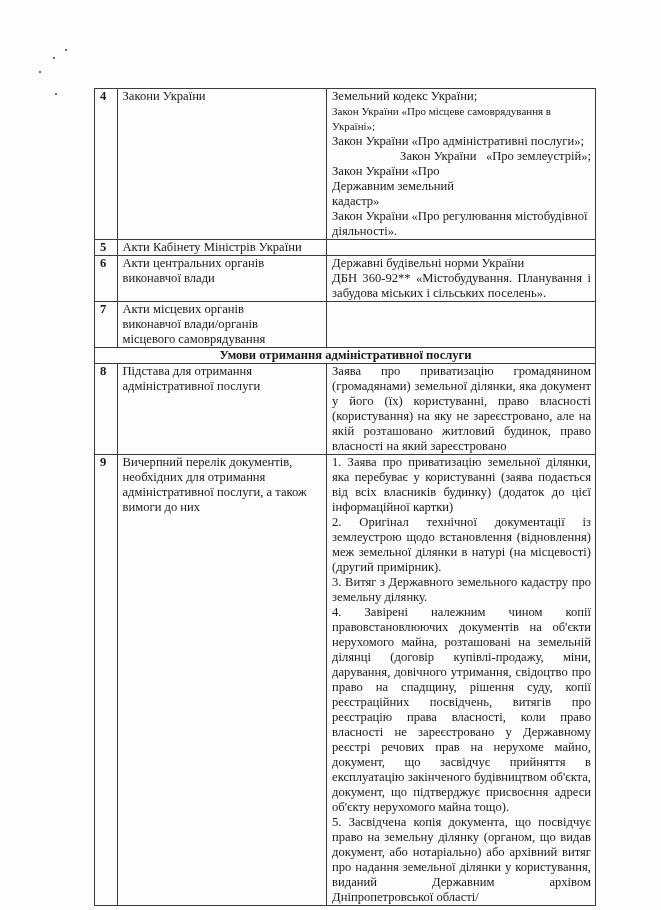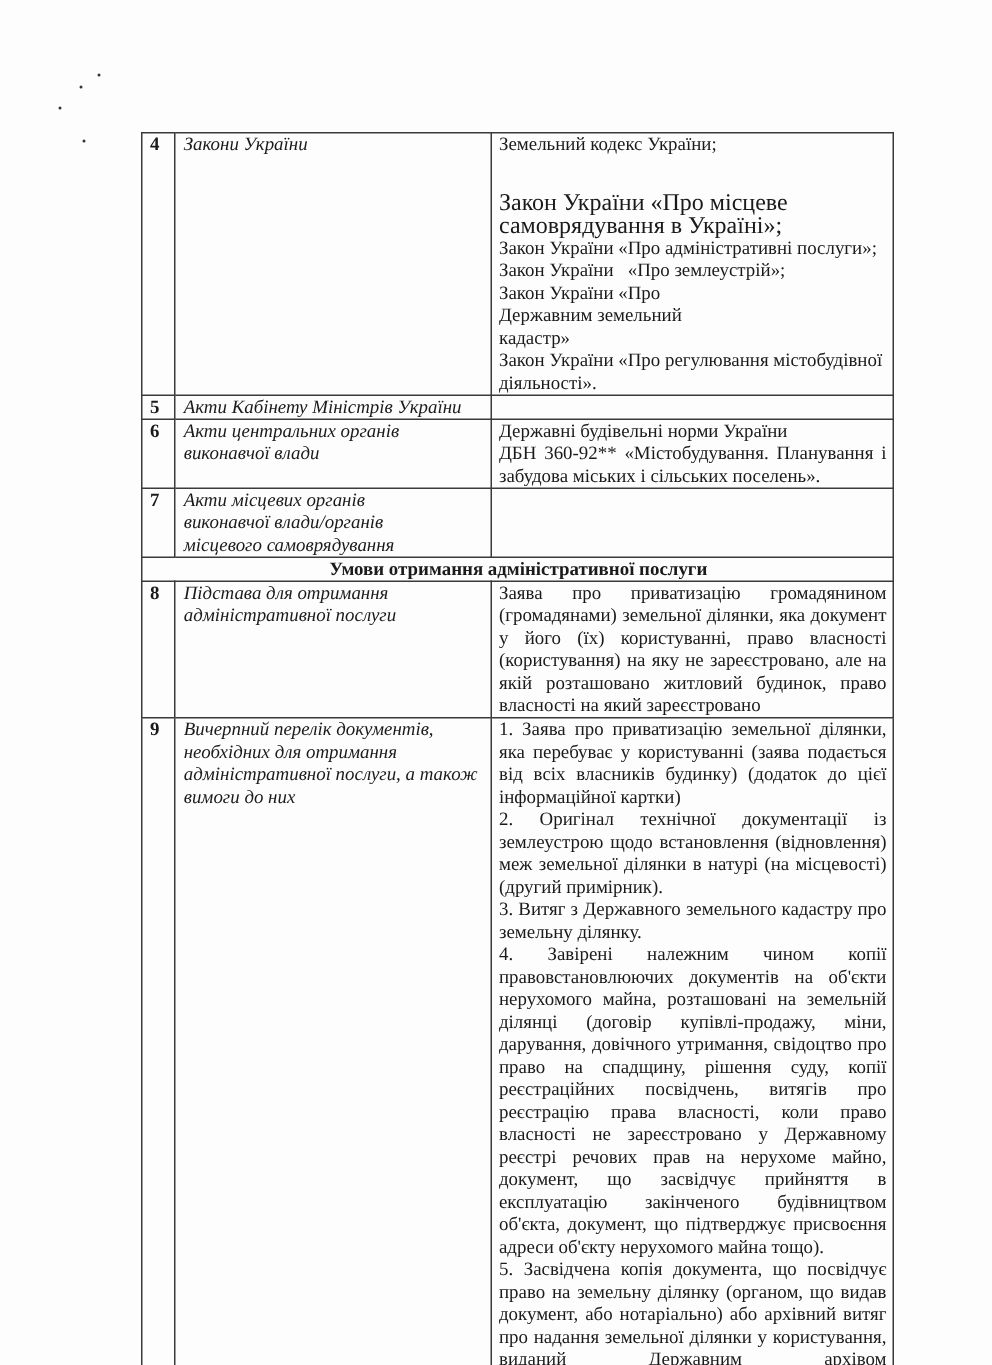--- a/index.html
+++ b/index.html
@@ -36,21 +36,20 @@
       vertical-align: top;
       padding: 0 4px 0 5px;
     }
     td.num {
       width: 14px;
       font-weight: bold;
       padding-left: 4px;
     }
     td.label {
       width: 183px;
-      font-style: italic;
     }
     td.value {
       width: 275px;
     }
     td.section {
       text-align: center;
       font-weight: bold;
       padding: 0;
       height: 15px;
       margin-top: 17px;
@@ -75,23 +74,23 @@
 <span class="speck" style="left:55px;top:93px;"></span>
 
 <table class="doc">
   <tbody>
 
   <tr>
     <td class="num">4</td>
     <td class="label">Закони України</td>
     <td class="value">
       <span class="line">Земельний кодекс України;</span>
-      <span class="line" style="font-size:16px;margin-top:24px;">Закон України «Про місцеве самоврядування в Україні»;</span>
+      <span class="line" style="font-size:11px;">Закон України «Про місцеве самоврядування в Україні»;</span>
       <span class="line">Закон України «Про адміністративні послуги»;</span>
-      <span class="line" style="white-space:pre;">Закон України   «Про землеустрій»;</span>
+      <span class="line" style="white-space:pre;text-align:right;">Закон України   «Про землеустрій»;</span>
       <span class="line" style="padding-right:90px;">Закон України «Про Державним земельний кадастр»</span>
       <span class="line">Закон України «Про регулювання містобудівної діяльності».</span>
     </td>
   </tr>
 
   <tr>
     <td class="num">5</td>
     <td class="label">Акти Кабінету Міністрів України</td>
     <td class="value"></td>
   </tr>

